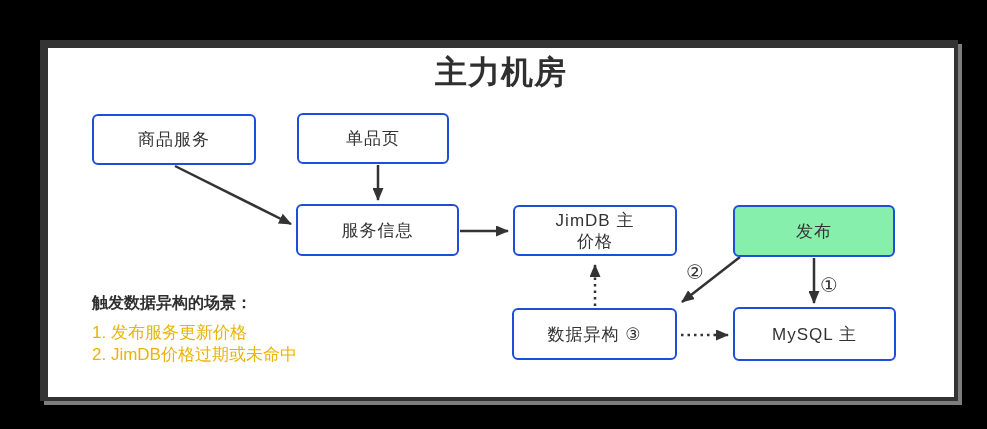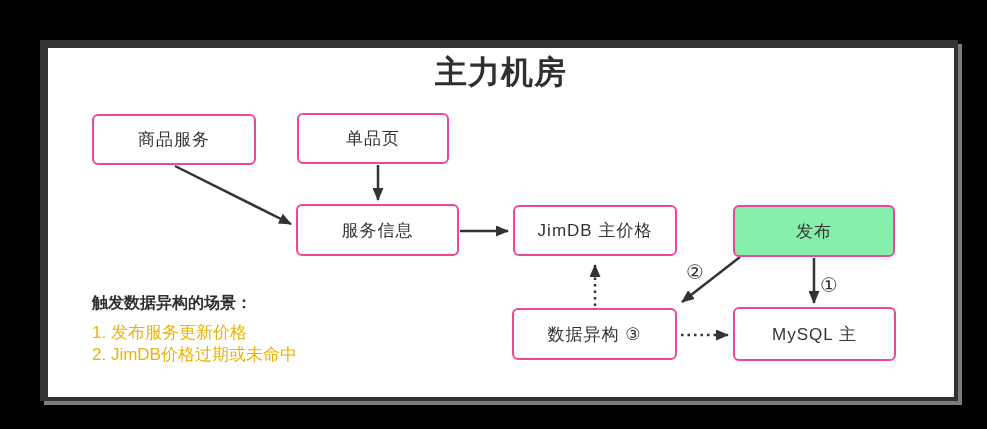--- a/index.html
+++ b/index.html
@@ -39,35 +39,35 @@
     position: absolute;
     left: 0;
     top: 0;
     width: 987px;
     height: 429px;
     pointer-events: none;
   }
   .box {
     position: absolute;
     box-sizing: border-box;
-    border: 2px solid #ec4899;
+    border: 2px solid #1d4ed8;
     border-radius: 6px;
     background: #ffffff;
     display: flex;
     align-items: center;
     justify-content: center;
     font-size: 17px;
     color: #333333;
     letter-spacing: 1px;
   }
   .box.product-service { left: 92px;  top: 114px; width: 164px; height: 51px; }
   .box.item-page       { left: 297px; top: 113px; width: 152px; height: 51px; }
   .box.service-info    { left: 296px; top: 204px; width: 163px; height: 52px; justify-content: center; }
   .box.jimdb           { left: 513px; top: 205px; width: 164px; height: 51px;
-                         flex-direction: row; line-height: 21px; }
+                         flex-direction: column; line-height: 21px; }
   .box.publish         { left: 733px; top: 205px; width: 162px; height: 52px;
                          background: #86efac; }
   .box.data-hetero     { left: 512px; top: 308px; width: 165px; height: 52px; }
   .box.mysql           { left: 733px; top: 307px; width: 163px; height: 54px; }
   .circle-label {
     position: absolute;
     font-size: 20px;
     color: #333333;
   }
   .circle-label.step2 { left: 686px; top: 260px; }

